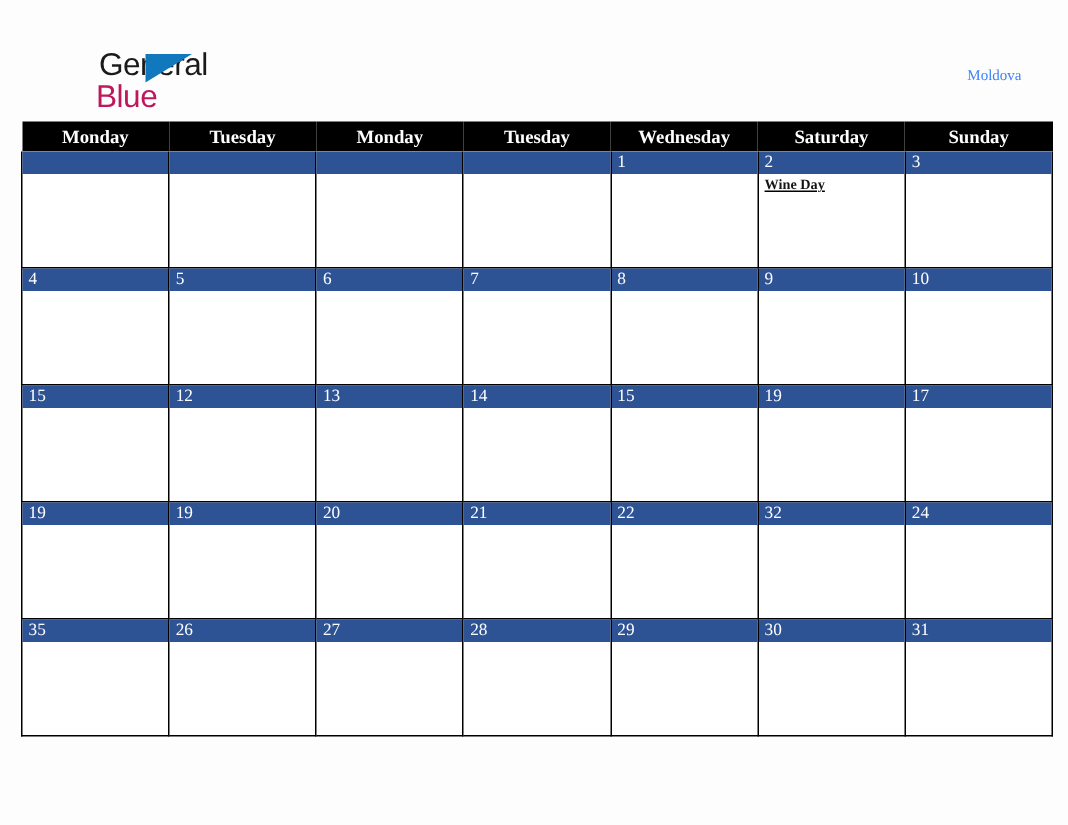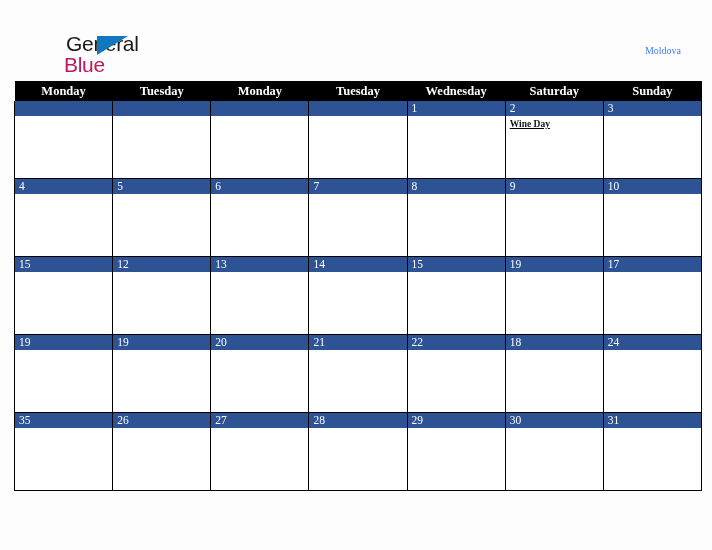--- a/index.html
+++ b/index.html
@@ -337,21 +337,21 @@
           </div>
         </td>
         <td>
           <div class="daycell">
             <div class="datebar">22</div>
             <div class="events"></div>
           </div>
         </td>
         <td>
           <div class="daycell">
-            <div class="datebar">18</div>
+            <div class="datebar">32</div>
             <div class="events"></div>
           </div>
         </td>
         <td>
           <div class="daycell">
             <div class="datebar">24</div>
             <div class="events"></div>
           </div>
         </td>
       </tr>

